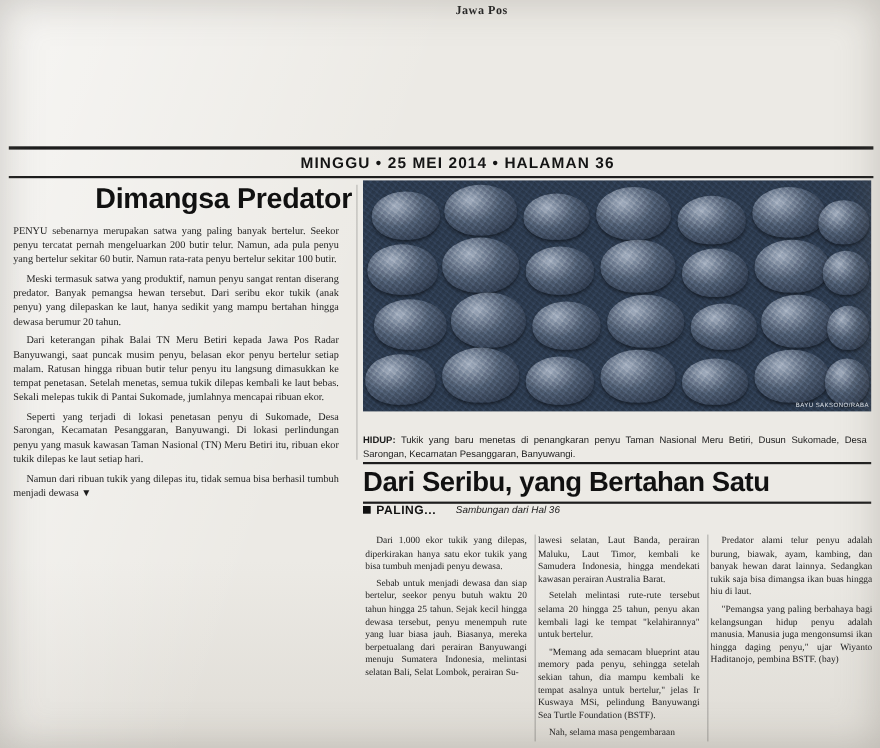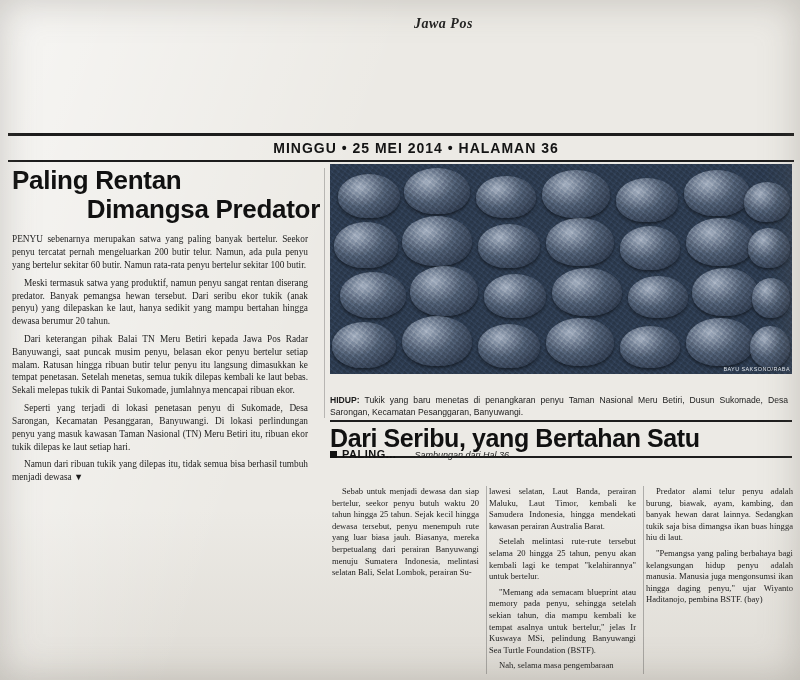--- a/index.html
+++ b/index.html
@@ -26,25 +26,24 @@
 
   
   .masthead {
     position: absolute;
     top: 0; left: 0;
     width: 800px;
     height: 140px;
   }
   .jawapos {
     position: absolute;
-    top: 16px;
+    top: 4px;
     left: 414px;
     font-family: "Liberation Serif", serif;
-    font-size: 14px;
-    font-style: italic;
+    font-size: 11px;
     font-weight: bold;
     letter-spacing: 0.5px;
     color: #222;
   }
   .radar-banyuwangi {
     position: absolute;
     top: 8px;
     left: 384px;
     font-family: "Liberation Sans", sans-serif;
     font-size: 31px;
@@ -230,25 +229,25 @@
   .rule-sec2 {
     position: absolute;
     top: 456px;
     left: 330px;
     width: 462px;
     height: 1.5px;
     background: #1d1d1d;
   }
   .kicker-row {
     position: absolute;
-    top: 448px;
+    top: 458px;
     left: 330px;
     width: 462px;
     display: flex;
-    align-items: flex-end;
+    align-items: flex-start;
   }
   .kicker {
     font-family: "Liberation Sans", sans-serif;
     font-size: 11px;
     font-weight: bold;
     letter-spacing: 0.5px;
     color: #111;
   }
   .kicker .sq {
     display: inline-block;
@@ -322,21 +321,20 @@
     <div class="jawapos">Jawa Pos</div>
   </div>
   <div class="rule-thick"></div>
   <div class="dateline">MINGGU • 25 MEI 2014 • HALAMAN 36</div>
   <div class="rule-thin"></div>
 
   <div class="vrule-left"></div>
 
   <div class="left-col">
     <h1 class="headline-main">
-      <span>Paling Rentan</span>
       <span class="l2">Dimangsa Predator</span>
     </h1>
     <div class="body-text">
       <p class="first">PENYU sebenarnya merupakan satwa yang paling banyak bertelur. Seekor penyu tercatat pernah mengeluarkan 200 butir telur. Namun, ada pula penyu yang bertelur sekitar 60 butir. Namun rata-rata penyu bertelur sekitar 100 butir.</p>
       <p>Meski termasuk satwa yang produktif, namun penyu sangat rentan diserang predator. Banyak pemangsa hewan tersebut. Dari seribu ekor tukik (anak penyu) yang dilepaskan ke laut, hanya sedikit yang mampu bertahan hingga dewasa berumur 20 tahun.</p>
       <p>Dari keterangan pihak Balai TN Meru Betiri kepada Jawa Pos Radar Banyuwangi, saat puncak musim penyu, belasan ekor penyu bertelur setiap malam. Ratusan hingga ribuan butir telur penyu itu langsung dimasukkan ke tempat penetasan. Setelah menetas, semua tukik dilepas kembali ke laut bebas. Sekali melepas tukik di Pantai Sukomade, jumlahnya mencapai ribuan ekor.</p>
       <p>Seperti yang terjadi di lokasi penetasan penyu di Sukomade, Desa Sarongan, Kecamatan Pesanggaran, Banyuwangi. Di lokasi perlindungan penyu yang masuk kawasan Taman Nasional (TN) Meru Betiri itu, ribuan ekor tukik dilepas ke laut setiap hari.</p>
       <p>Namun dari ribuan tukik yang dilepas itu, tidak semua bisa berhasil tumbuh menjadi dewasa ▼</p>
     </div>
   </div>
@@ -389,20 +387,21 @@
   <div class="kicker-row">
     <div class="kicker"><span class="sq"></span><span>PALING...</span></div>
     <div class="sambungan">Sambungan dari Hal 36</div>
   </div>
 
   <div class="vrule v1"></div>
   <div class="vrule v2"></div>
 
   <div class="cols">
     <div class="col">
+      <p>Dari 1.000 ekor tukik yang dilepas, diperkirakan hanya satu ekor tukik yang bisa tumbuh menjadi penyu dewasa.</p>
       <p>Sebab untuk menjadi dewasa dan siap bertelur, seekor penyu butuh waktu 20 tahun hingga 25 tahun. Sejak kecil hingga dewasa tersebut, penyu menempuh rute yang luar biasa jauh. Biasanya, mereka berpetualang dari perairan Banyuwangi menuju Sumatera Indonesia, melintasi selatan Bali, Selat Lombok, perairan Su-</p>
     </div>
     <div class="col">
       <p class="noind">lawesi selatan, Laut Banda, perairan Maluku, Laut Timor, kembali ke Samudera Indonesia, hingga mendekati kawasan perairan Australia Barat.</p>
       <p>Setelah melintasi rute-rute tersebut selama 20 hingga 25 tahun, penyu akan kembali lagi ke tempat "kelahirannya" untuk bertelur.</p>
       <p>"Memang ada semacam blueprint atau memory pada penyu, sehingga setelah sekian tahun, dia mampu kembali ke tempat asalnya untuk bertelur," jelas Ir Kuswaya MSi, pelindung Banyuwangi Sea Turtle Foundation (BSTF).</p>
       <p>Nah, selama masa pengembaraan</p>
     </div>
     <div class="col">
       <p>Predator alami telur penyu adalah burung, biawak, ayam, kambing, dan banyak hewan darat lainnya. Sedangkan tukik saja bisa dimangsa ikan buas hingga hiu di laut.</p>

